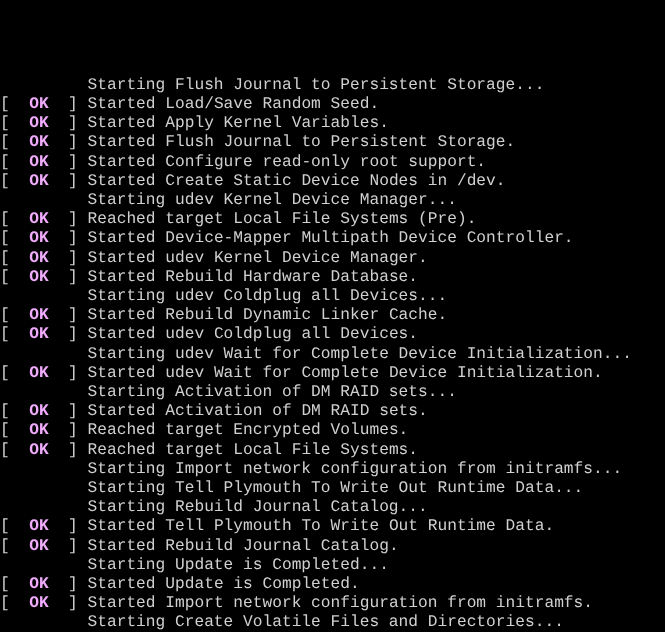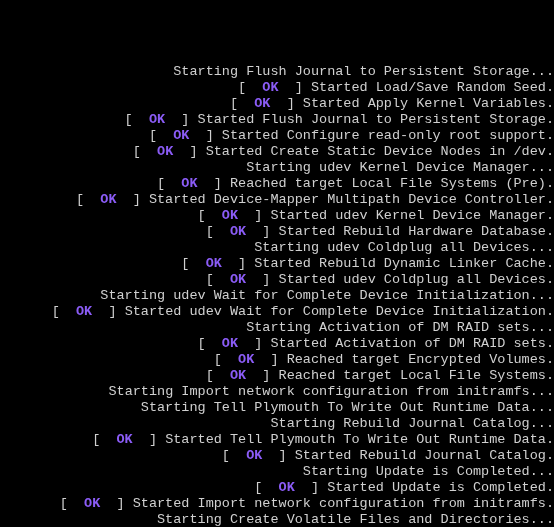--- a/index.html
+++ b/index.html
@@ -13,24 +13,23 @@
       font-size: 13.5px;
       line-height: 16px;
       color: #d0d0d0;
       padding: 0;
       white-space: pre;
       overflow: hidden;
     }
     .line {
       display: block;
       white-space: pre;
-      text-align: right;
     }
     .ok {
-      color: #8b5cf6;
+      color: #f0abfc;
       font-weight: bold;
     }
     .bracket {
       color: #d0d0d0;
     }
     .msg {
       color: #d0d0d0;
     }
   </style>
 </head>

